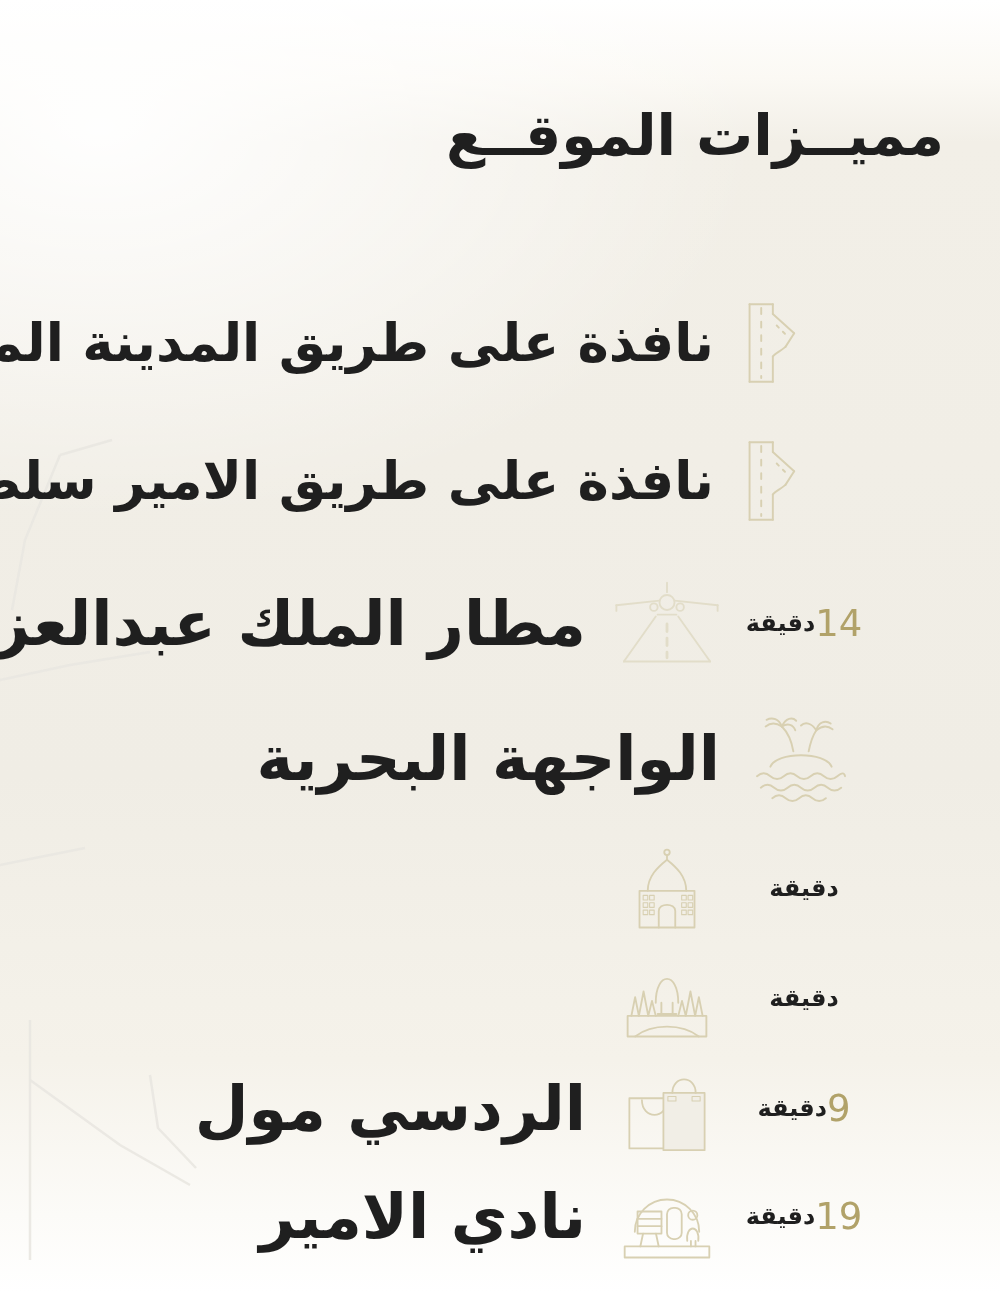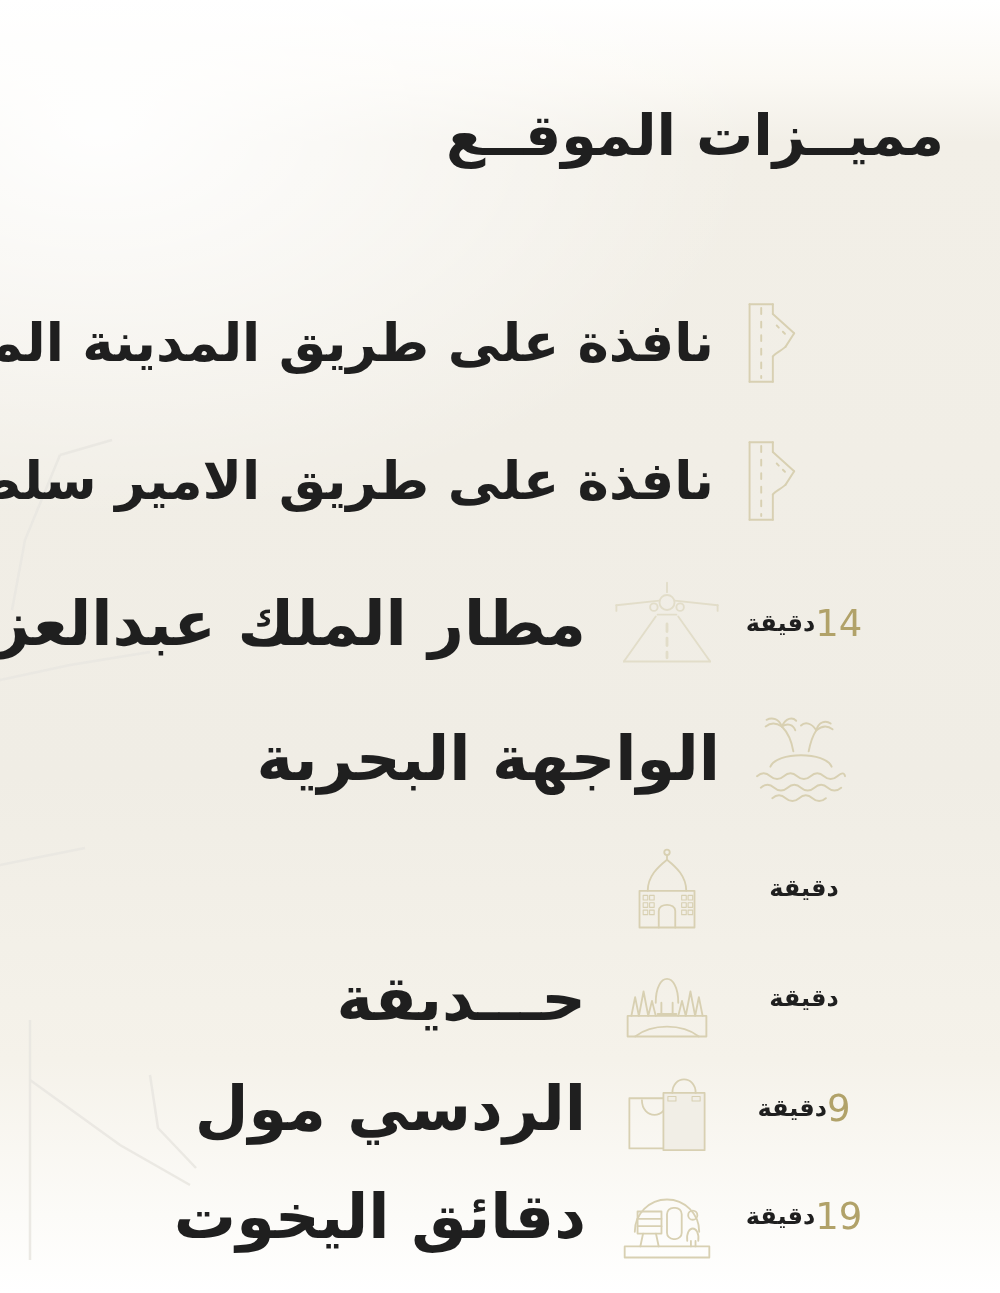--- a/index.html
+++ b/index.html
@@ -237,21 +237,20 @@
     <div class="icon">
       <svg class="ico" width="100" height="90" viewBox="0 0 104 96">
         <path d="M40 52 C40 18 64 18 64 52"></path>
         <path d="M46 52 V64 M58 52 V64 M42 64 H62"></path>
         <path d="M14 66 L18 46 L22 66 M22 66 L27 40 L32 66 M32 66 L36 50 L40 66"></path>
         <path d="M64 66 L68 50 L72 66 M72 66 L77 40 L82 66 M82 66 L86 46 L90 66"></path>
         <rect x="10" y="66" width="84" height="22"></rect>
         <path d="M18 88 C36 74 68 74 86 88"></path>
       </svg>
     </div>
-    <div class="label">حـــديقة</div>
   </div>
 
   <div class="row timed" style="top:1109px">
     <div class="minutes">
       <div class="num">9</div>
       <div class="unit">دقيقة</div>
     </div>
     <div class="icon">
       <svg class="ico" width="90" height="86" viewBox="0 0 100 96">
         <rect x="8" y="36" width="56" height="56"></rect>
@@ -275,16 +274,16 @@
         <path d="M17 66 A35 35 0 1 1 87 66"></path>
         <rect x="6" y="82" width="92" height="12"></rect>
         <rect x="20" y="44" width="26" height="24"></rect>
         <path d="M20 52 H46 M20 60 H46"></path>
         <path d="M26 68 L23 82 M40 68 L43 82"></path>
         <rect x="52" y="40" width="16" height="34" rx="7"></rect>
         <circle cx="80" cy="48" r="5"></circle>
         <path d="M74 76 C72 58 88 58 86 76 M78 76 V82 M83 76 V82"></path>
       </svg>
     </div>
-    <div class="label">دقائق اليخوت</div>
+    <div class="label">نادي الامير</div>
   </div>
 
 </div>
 
 </body></html>

